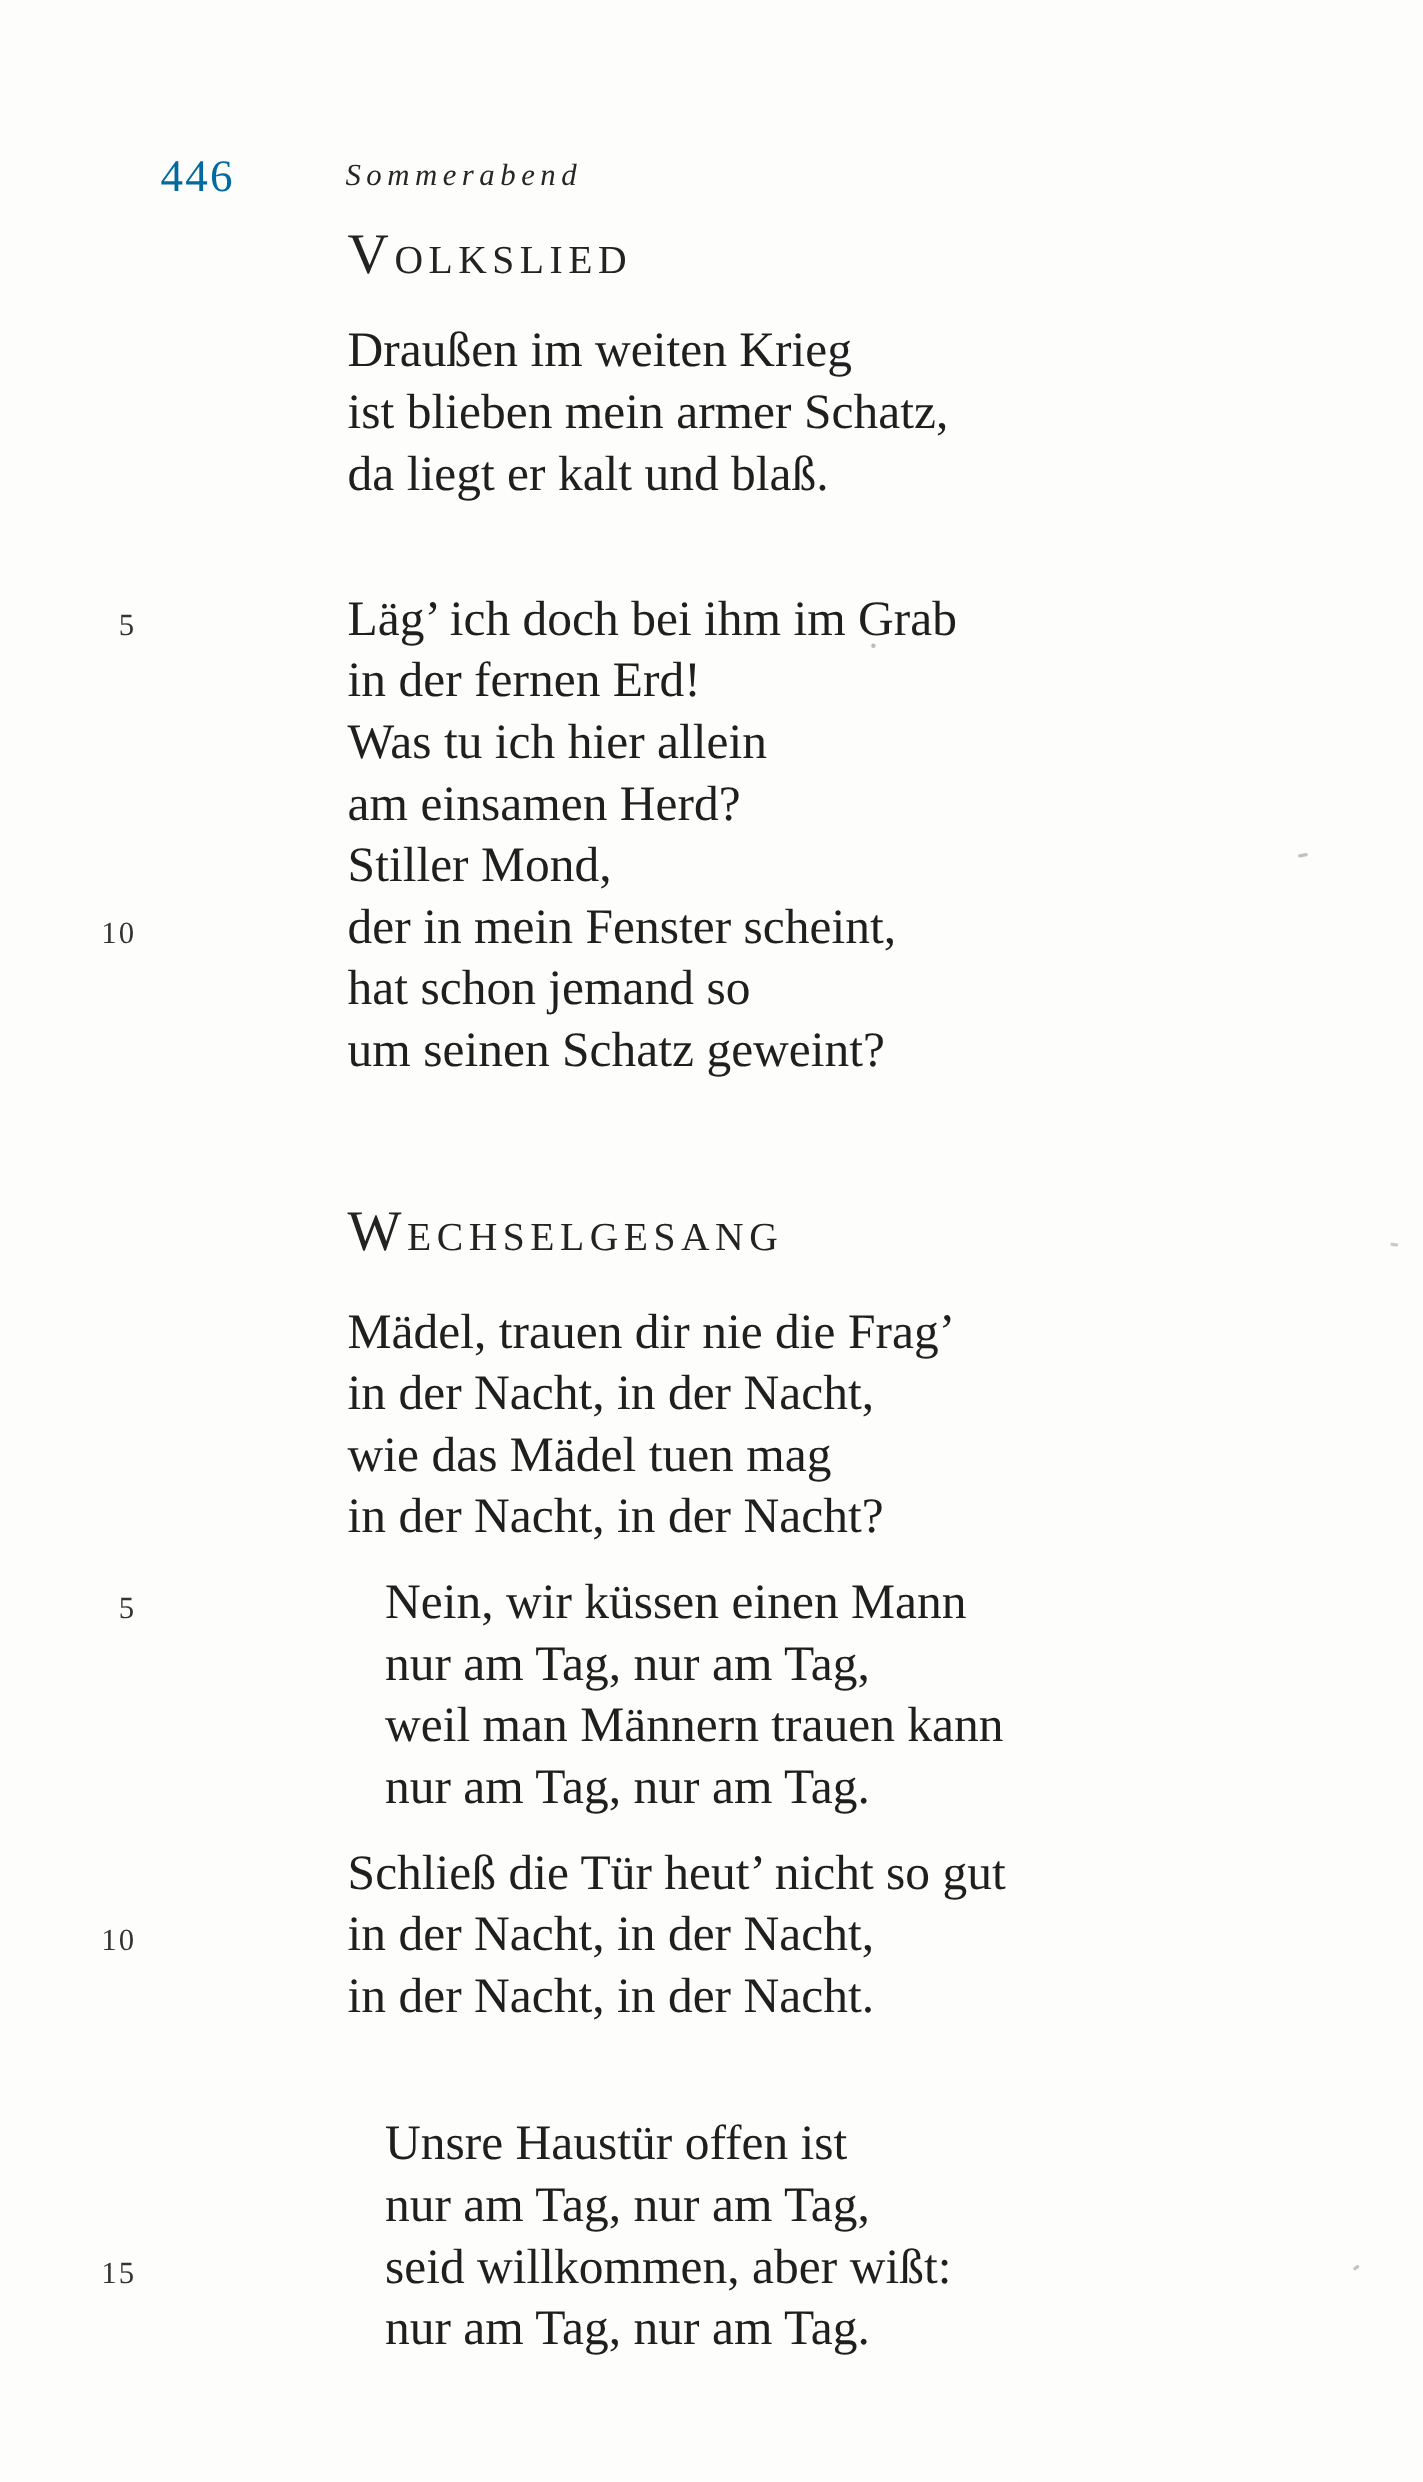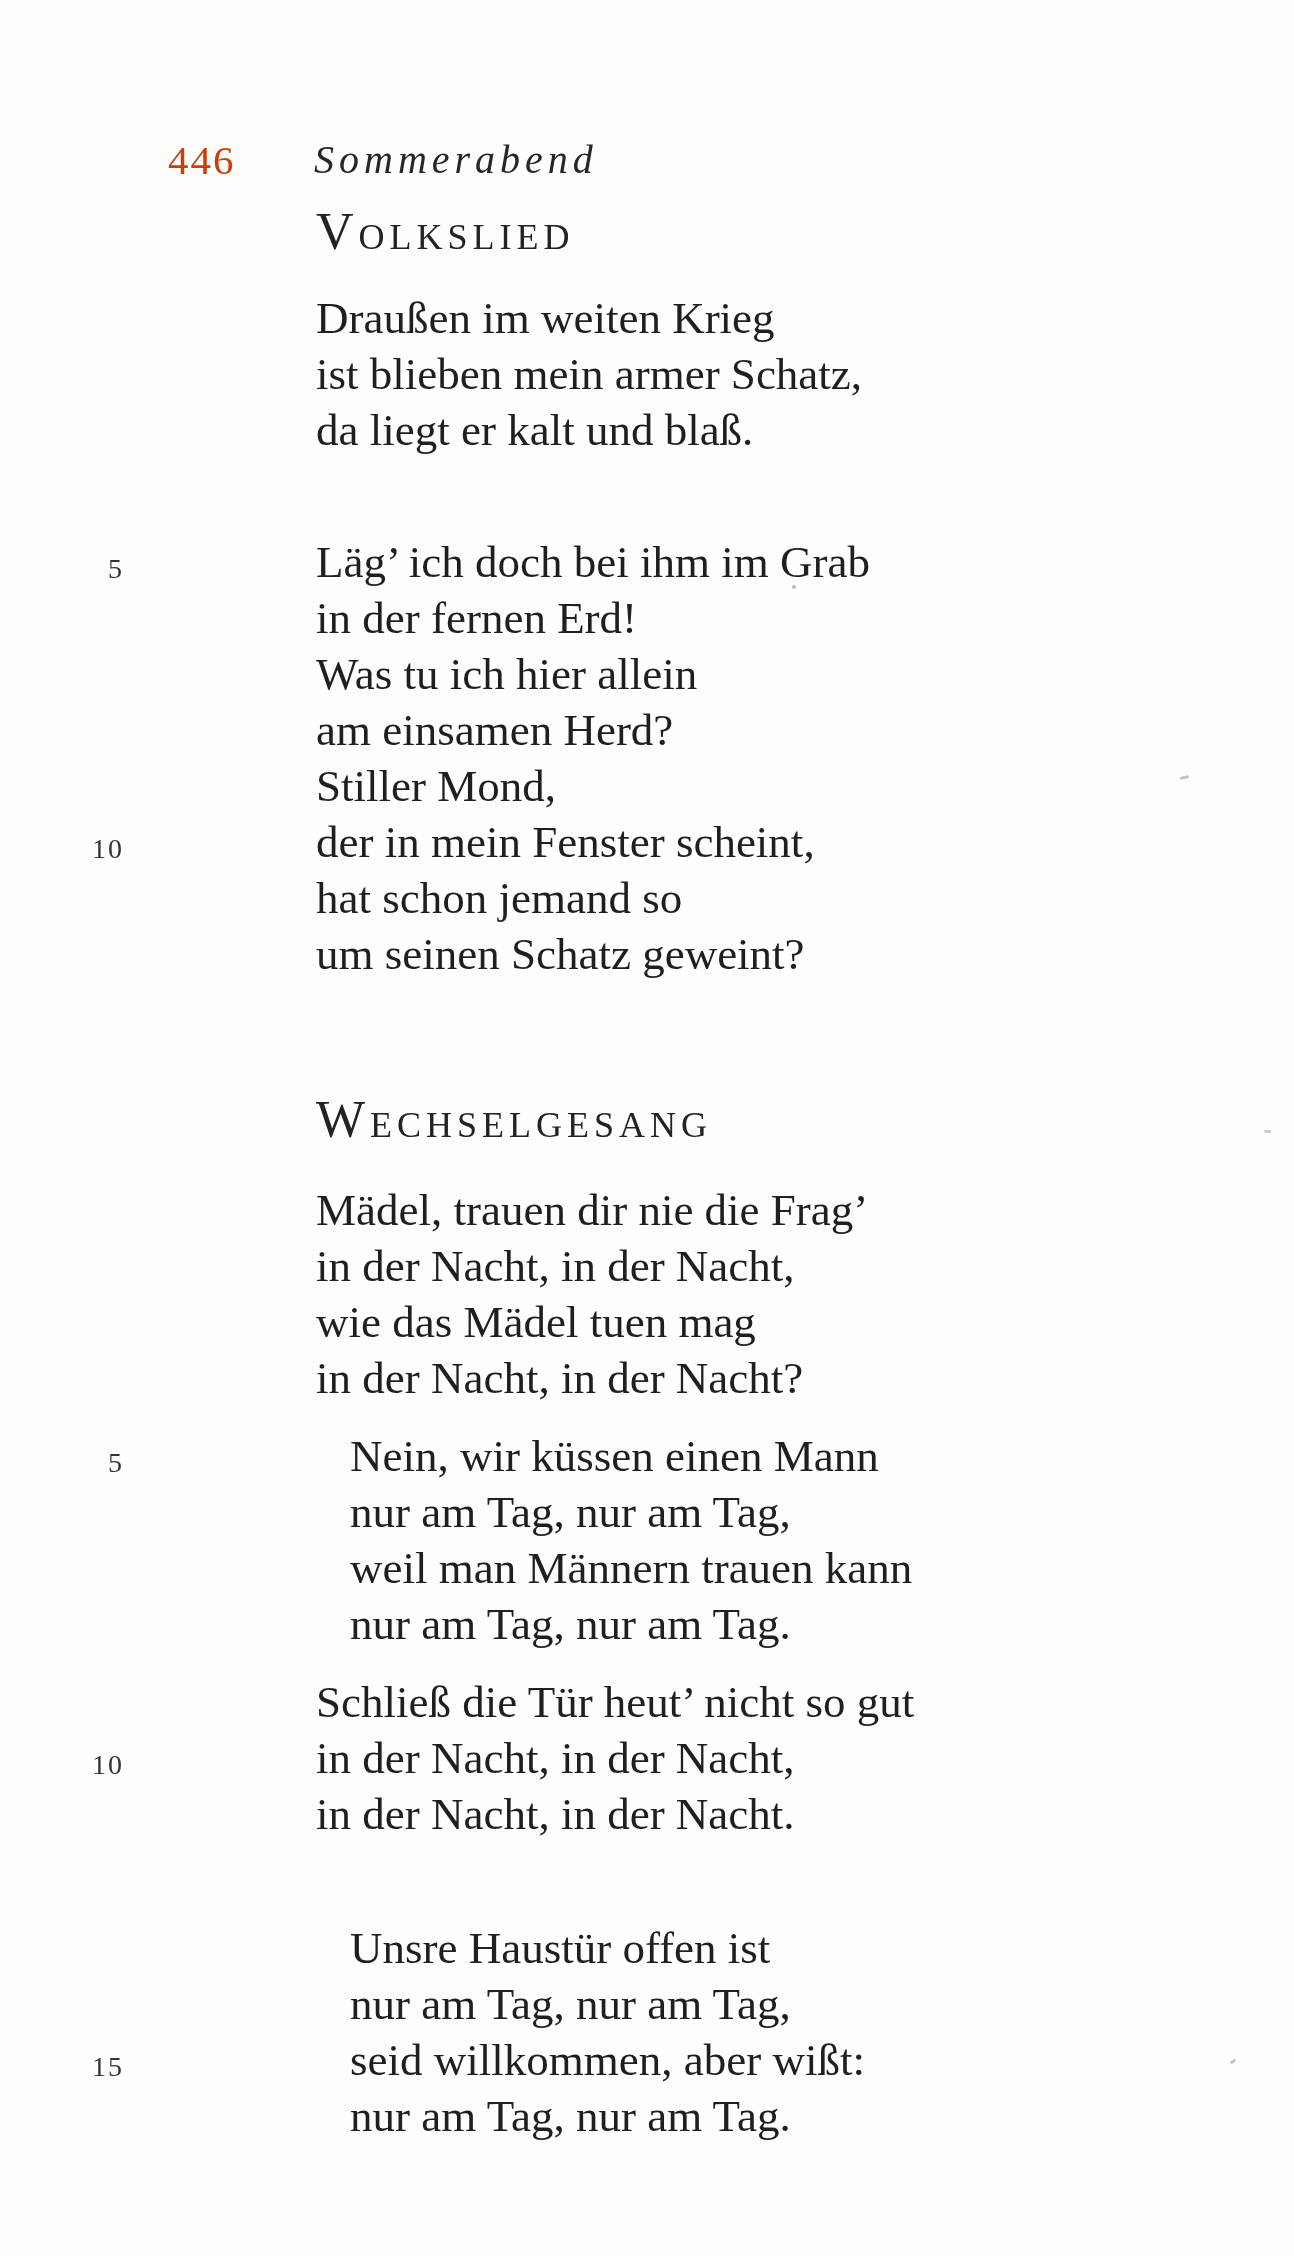--- a/index.html
+++ b/index.html
@@ -9,26 +9,26 @@
     height: 2256px;
     background: #fdfdfc;
     overflow: hidden;
     font-family: "Liberation Serif", "DejaVu Serif", serif;
     color: #1f1f1f;
   }
 
   
   .running-header { position: absolute; top: 138px; left: 0; width: 100%; height: 50px; }
   .folio {
-    position: absolute; left: 168px; top: 0;
-    font-size: 41px; line-height: 44px; letter-spacing: 2px; color: #c2410c;
+    position: absolute; left: 146px; top: 0;
+    font-size: 41px; line-height: 44px; letter-spacing: 2px; color: #0369a1;
   }
   .running-title {
     position: absolute; left: 314px; top: 0;
-    font-size: 40px; line-height: 44px; font-style: italic; letter-spacing: 5px; color: #262626;
+    font-size: 28px; line-height: 44px; font-style: italic; letter-spacing: 5px; color: #262626;
   }
 
   
   .poem-heading {
     position: absolute; left: 316px; margin: 0;
     font-weight: normal;
     font-variant: small-caps;
     font-size: 52px; line-height: 44px;
     letter-spacing: 5px;
     color: #232323;

